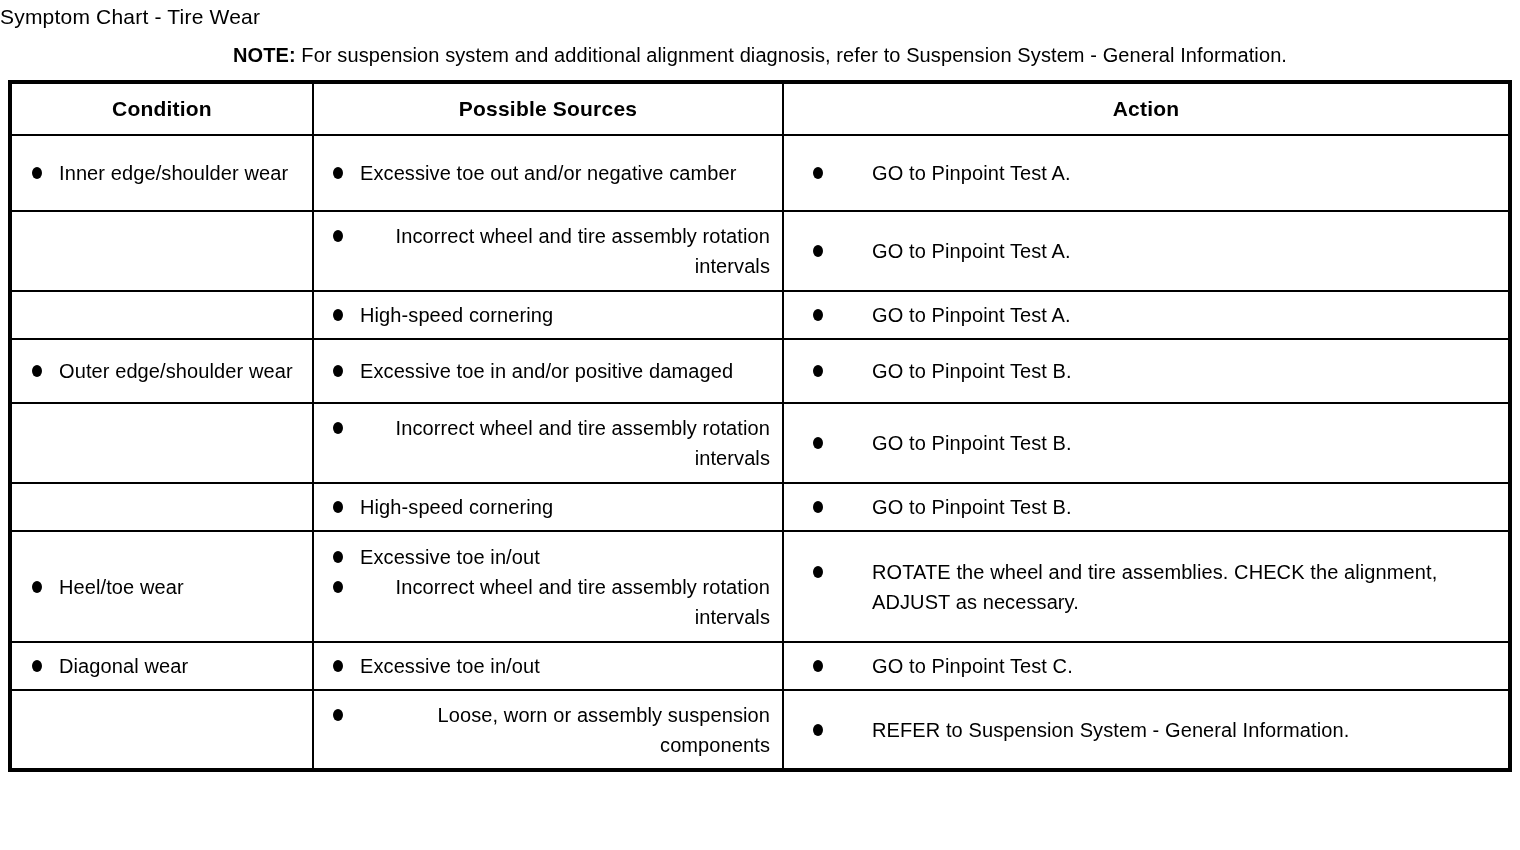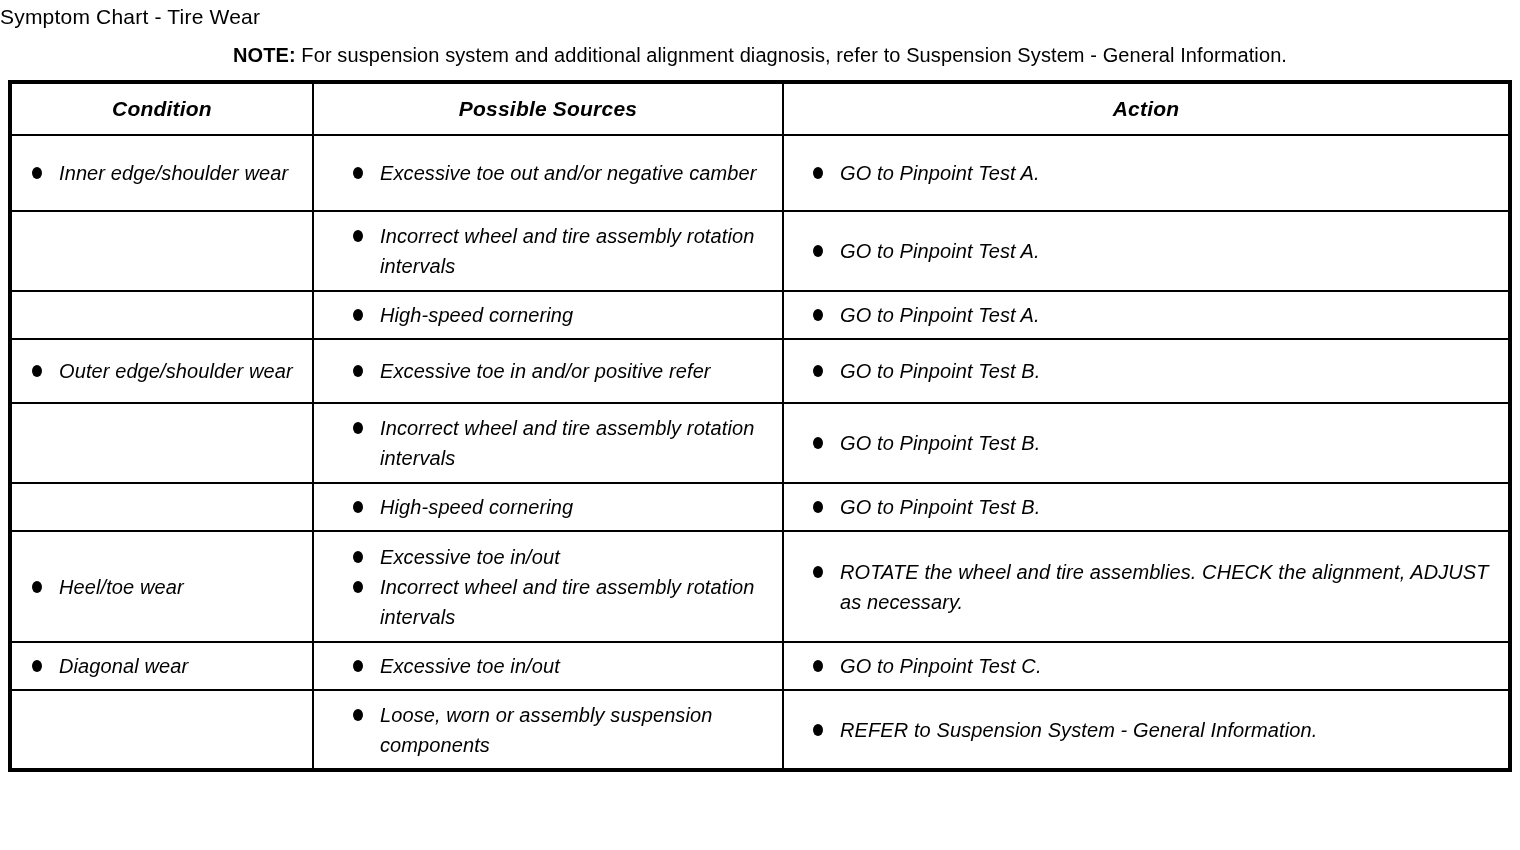--- a/index.html
+++ b/index.html
@@ -29,43 +29,42 @@
     table-layout: fixed;
     width: 1500px;
     margin: 13px auto 0 auto;
     border: 4px solid #000000;
   }
   .symptom-table th,
   .symptom-table td {
     border: 2px solid #000000;
     vertical-align: middle;
     padding: 0;
-    font-style: italic;
   }
   .symptom-table th {
     font-size: 21px;
     font-weight: 700;
     text-align: center;
     height: 53px;
     letter-spacing: 0.2px;
   }
   col.col-condition { width: 303px; }
   col.col-sources   { width: 470px; }
   col.col-action    { width: 727px; }
   .bullet-list { padding: 8px 12px 8px 0; }
   .bullet-item {
     display: flex;
     align-items: flex-start;
     font-size: 20px;
     line-height: 30px;
     letter-spacing: 0.1px;
   }
   td.cell-condition .bullet-item { padding-left: 20px; }
-  td.cell-sources   .bullet-item { padding-left: 39px; }
-  td.cell-action    .bullet-item { padding-left: 29px; }
+  td.cell-sources   .bullet-item { padding-left: 19px; text-align: right; }
+  td.cell-action    .bullet-item { padding-left: 29px; gap: 32px; }
   .bullet-dot {
     flex: 0 0 auto;
     width: 10px;
     height: 12px;
     border-radius: 50%;
     background: #000000;
     margin-top: 9px;
     margin-right: 17px;
   }
 </style>
@@ -166,21 +165,21 @@
               <div class="bullet-item">
                 <span class="bullet-dot"></span>
                 <span class="bullet-text">Outer edge/shoulder wear</span>
               </div>
             </div>
           </td>
           <td class="cell-sources">
             <div class="bullet-list">
               <div class="bullet-item">
                 <span class="bullet-dot"></span>
-                <span class="bullet-text">Excessive toe in and/or positive refer</span>
+                <span class="bullet-text">Excessive toe in and/or positive damaged</span>
               </div>
             </div>
           </td>
           <td class="cell-action">
             <div class="bullet-list">
               <div class="bullet-item">
                 <span class="bullet-dot"></span>
                 <span class="bullet-text">GO to Pinpoint Test B.</span>
               </div>
             </div>

